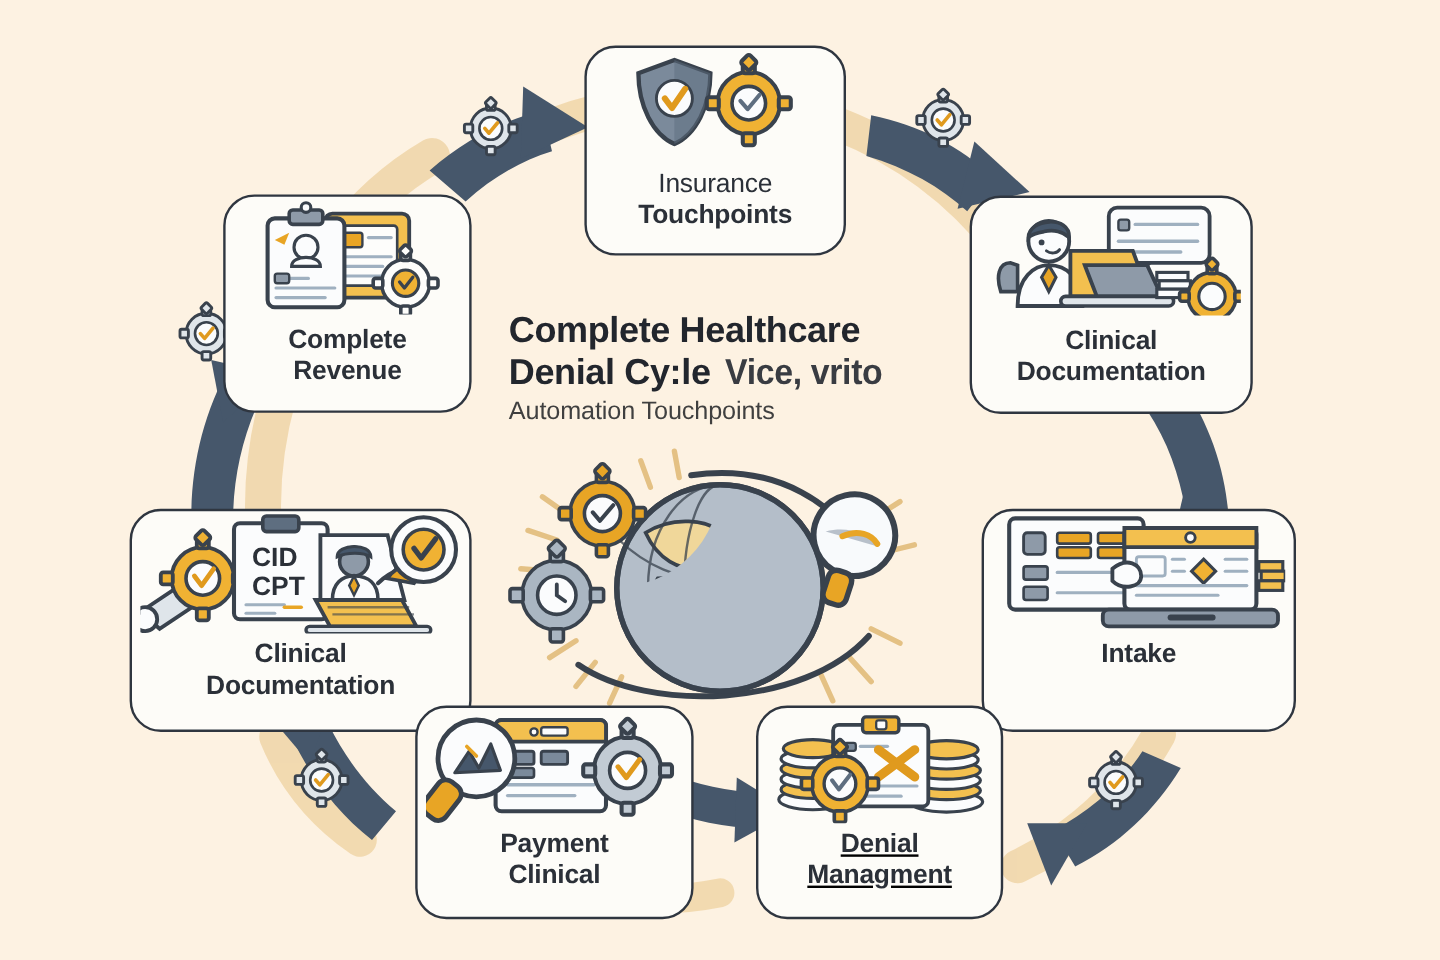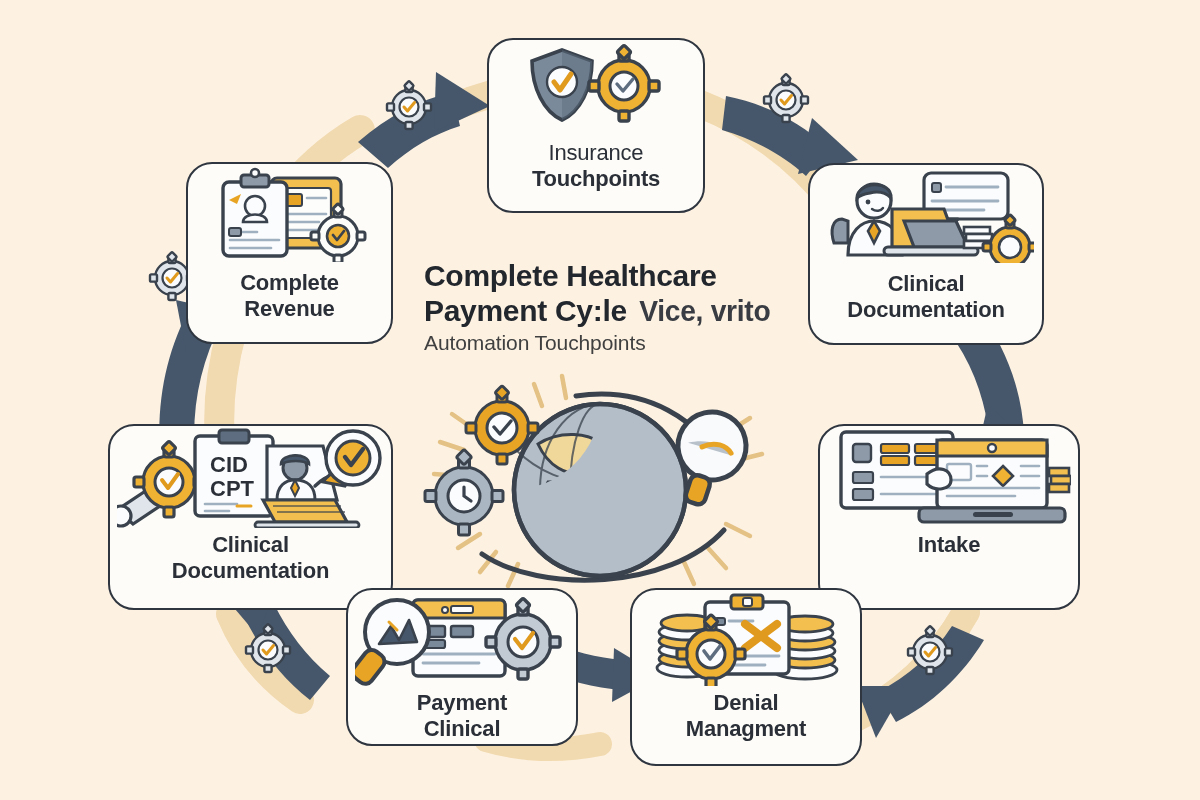--- a/index.html
+++ b/index.html
@@ -60,25 +60,25 @@
   #card-clinicaldoc-top .card-label{font-size:22px;margin-top:6px;}
 
   #card-clinicaldoc-left{left:108px;top:424px;width:285px;height:186px;}
   #card-clinicaldoc-left .card-art{height:104px;}
   #card-clinicaldoc-left .card-label{font-size:22px;margin-top:2px;}
 
   #card-claim{left:818px;top:424px;width:262px;height:186px;}
   #card-claim .card-art{height:104px;}
   #card-claim .card-label{font-size:22px;margin-top:2px;}
 
-  #card-payment{left:346px;top:588px;width:232px;height:158px;}
+  #card-payment{left:346px;top:588px;width:232px;height:178px;}
   #card-payment .card-art{height:98px;}
   #card-payment .card-label{font-size:22px;margin-top:2px;}
 
-  #card-denial{left:630px;top:588px;width:232px;height:178px;}
+  #card-denial{left:630px;top:588px;width:206px;height:178px;text-decoration:underline;}
   #card-denial .card-art{height:98px;}
   #card-denial .card-label{font-size:22px;margin-top:2px;}
 
   
   #center-text{
     position:absolute;left:424px;top:258px;width:420px;
     text-align:left;z-index:25;
   }
   #center-text .t-line1{
     font-size:30px;font-weight:bold;color:#22262d;line-height:1.18;
@@ -248,21 +248,21 @@
         <circle cx="0" cy="0" r="34" fill="#f8fafc" stroke="#39424d" stroke-width="5"></circle>
         <path d="M-22,10 C-10,-2 6,-8 20,-2" fill="#8e9aa8" opacity="0.6"></path>
         <path d="M-8,6 C0,-6 12,-8 20,-4" fill="none" stroke="#e8a525" stroke-width="5" stroke-linecap="round"></path>
         <rect x="-10" y="32" width="20" height="28" rx="7" fill="#e8a525" stroke="#39424d" stroke-width="4.5" transform="rotate(-14)"></rect>
       </g>
     </g>
   </svg>
 
   <div id="center-text">
     <div class="t-line1">Complete Healthcare</div>
-    <div class="t-line2"><span>Payment Cy:le </span><span class="smudge">Vice, vrito</span></div>
+    <div class="t-line2"><span>Denial Cy:le </span><span class="smudge">Vice, vrito</span></div>
     <div class="t-sub">Automation Touchpoints</div>
   </div>
 
   <div class="card thin" id="card-insurance">
     <div class="card-art">
       <svg width="180" height="94" viewBox="0 0 180 94">
         <g transform="translate(56,46)">
           <path d="M0,-36 L30,-25 C30,2 18,26 0,34 C-18,26 -30,2 -30,-25 Z" fill="#7b8a9b" stroke="#39424d" stroke-width="3.6"></path>
           <path d="M0,-36 L30,-25 C30,2 18,26 0,34 Z" fill="#5e6e80" opacity="0.5"></path>
           <circle cx="0" cy="-4" r="15" fill="#fbfcfd" stroke="#39424d" stroke-width="2.4"></circle>

